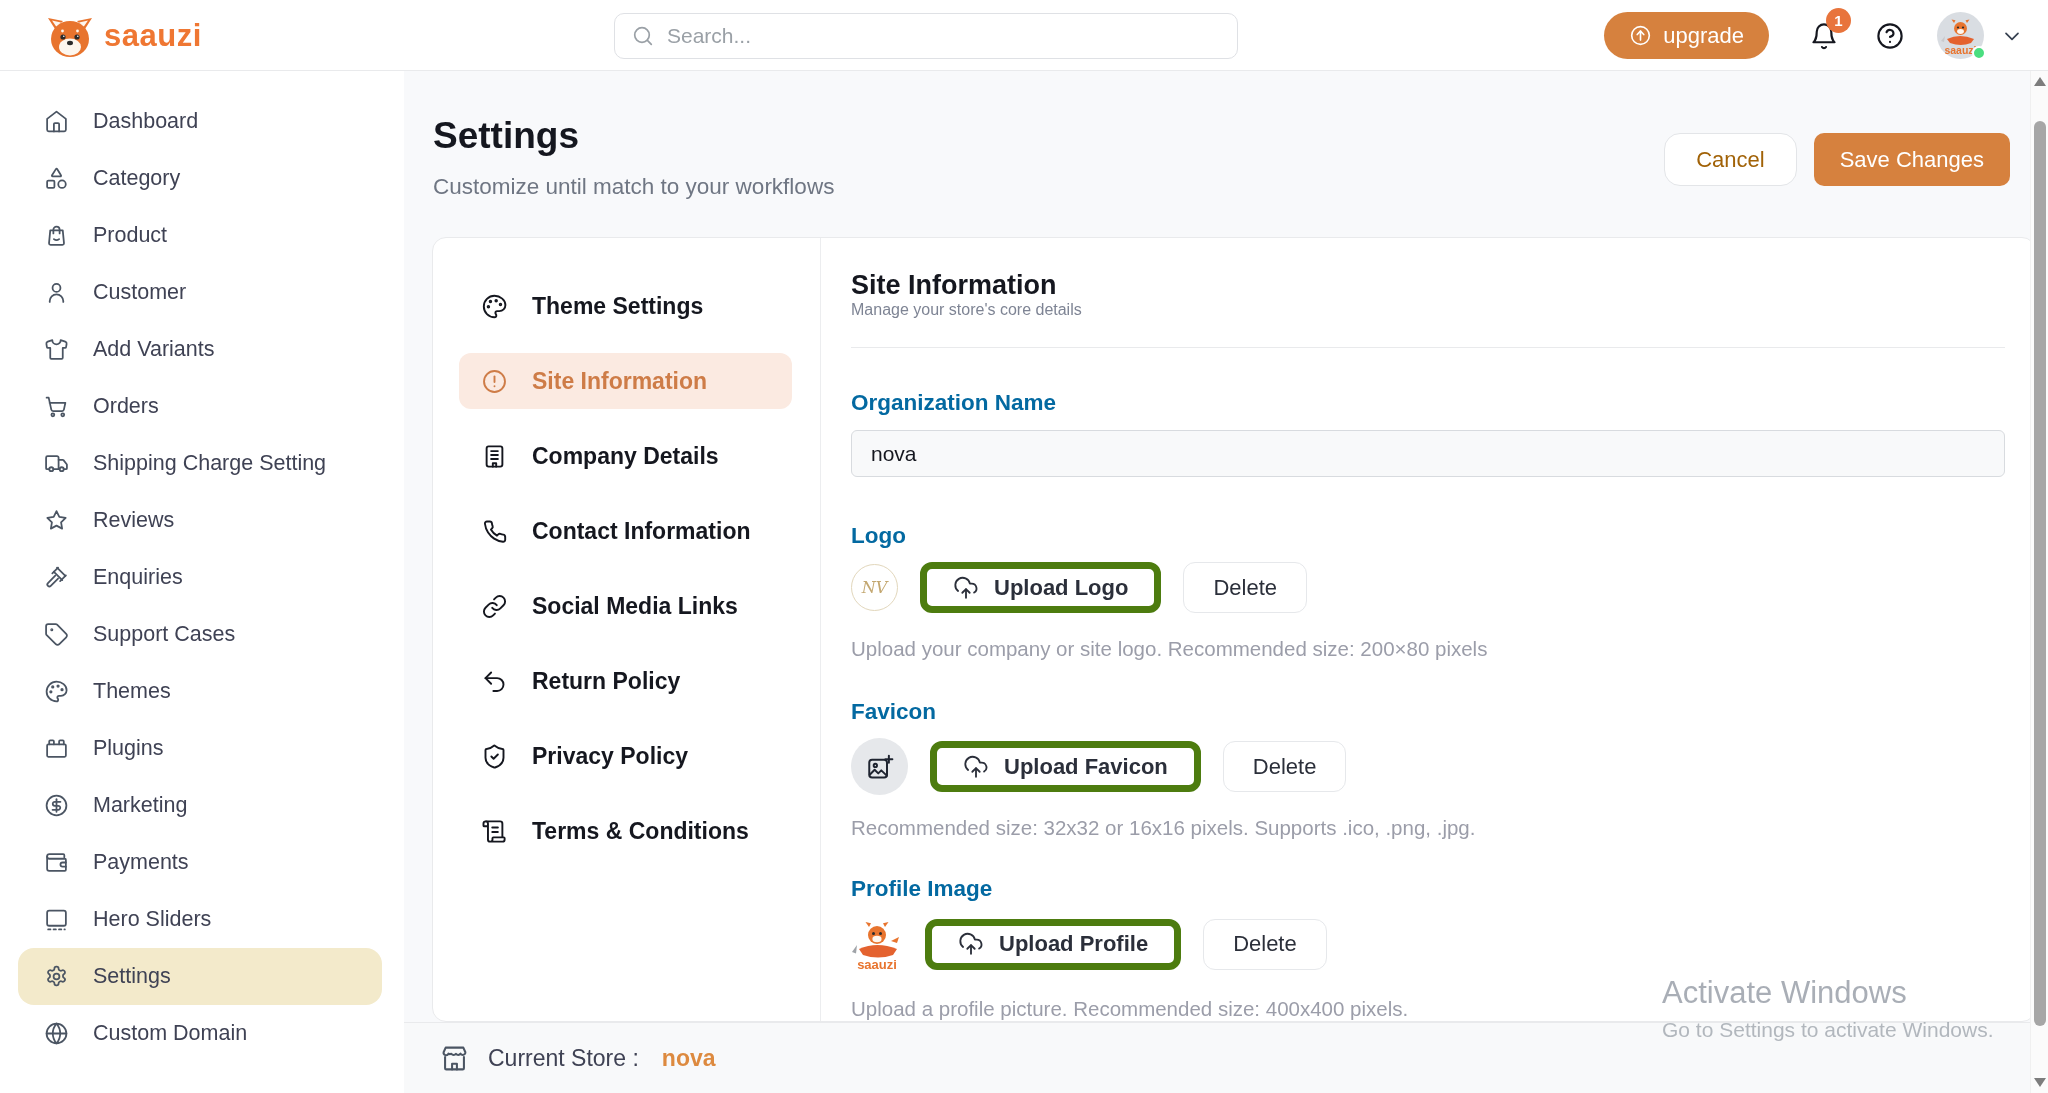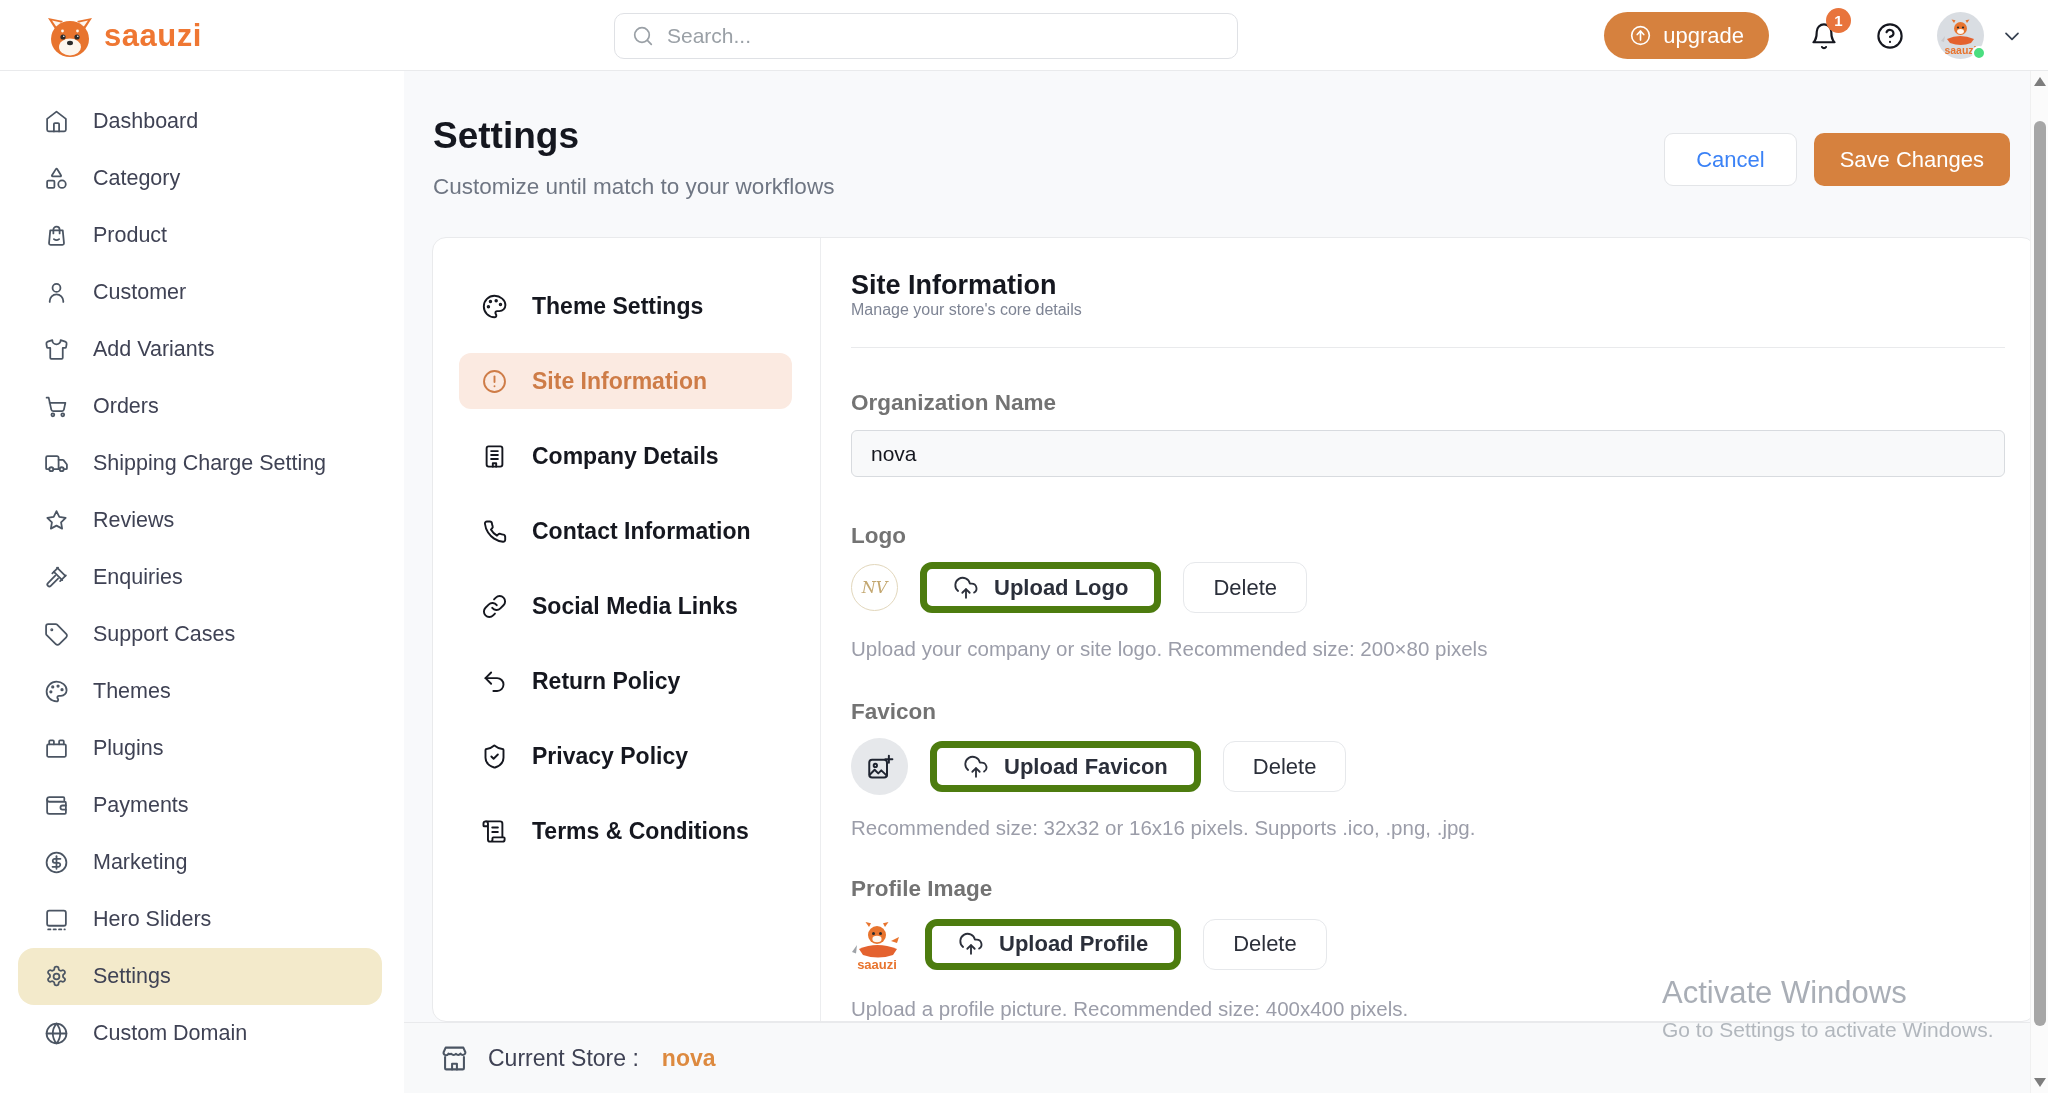--- a/index.html
+++ b/index.html
@@ -56,39 +56,39 @@
   .sb-down { bottom:6px; border-top:9px solid #7D7D7D; }
   .sb-thumb { position:absolute; top:50px; left:3px; width:12px; height:905px;
               background:#A6A6A6; border-radius:6px; cursor:grab; }
 
   
   .main { position:absolute; top:71px; left:404px; right:0; bottom:0; background:#F8F9FB; }
   .page-title { position:absolute; left:29px; top:44px; font-size:37px; font-weight:700; color:#15171F; }
   .page-sub { position:absolute; left:29px; top:103px; font-size:22.5px; color:#6F7683; }
   .head-actions { position:absolute; right:38px; top:62px; display:flex; gap:17px; }
   .btn-cancel { height:53px; padding:0 31px; background:#fff; border:1px solid #E3E5E8;
-                border-radius:9px; font-size:22px; color:#3b82f6; font-family:inherit; cursor:pointer; }
+                border-radius:16px; font-size:22px; color:#a16207; font-family:inherit; cursor:pointer; }
   .btn-save { height:53px; padding:0 26px; background:#D6813E; border:none; border-radius:10px;
               font-size:22px; color:#fff; font-family:inherit; cursor:pointer; }
 
   
   .card { position:absolute; left:28px; right:12px; top:166px; height:785px; background:#fff;
           border:1px solid #E9EAEC; border-radius:14px; display:flex; overflow:hidden; }
   .tabs-col { width:388px; flex:none; padding:40px 28px 0 26px; border-right:1px solid #ECEDEF; }
   .tab-item { display:flex; align-items:center; gap:24px; height:56px; padding-left:22px;
               border-radius:12px; margin-bottom:19px; font-size:23px; font-weight:700;
               color:#15171F; cursor:pointer; }
   .tab-item .icon { width:27px; height:27px; }
   .tab-item.active { background:#FBEAE1; color:#CE7C47; }
 
   .content-col { flex:1; padding:32px 30px 0 30px; overflow:hidden; }
   .panel-title { font-size:27px; font-weight:700; color:#15171F; }
   .panel-sub { font-size:16px; color:#7E8494; }
   .divider { height:1px; background:#E9EAEC; margin-top:28px; }
-  .field-label { font-size:22.5px; font-weight:700; color:#737373; }
+  .field-label { font-size:22.5px; font-weight:700; color:#0369a1; }
   .mt-org { margin-top:42px; }
   .text-input { display:block; width:100%; height:47px; margin-top:14px; background:#F8F9FA;
                 border:1px solid #D8DBDF; border-radius:6px; font-size:21px; color:#15171F;
                 padding:0 19px; font-family:inherit; }
   .mt-logo { margin-top:46px; }
   .upload-row { display:flex; align-items:center; gap:22px; margin-top:13px; }
   .btn-upload { height:51px; padding:0 26px; background:#fff; border:7px solid #4d7c0f;
                 border-radius:12px; font-size:22px; font-weight:600; color:#2B2F3A;
                 font-family:inherit; display:flex; align-items:center; gap:15px; cursor:pointer; }
   .btn-upload .icon { width:26px; height:26px; color:#2B2F3A; }
@@ -324,36 +324,36 @@
             <rect x="3" y="8" width="18" height="12" rx="1.2"></rect>
             <path d="M9.5 8V5.2a1 1 0 0 0-1-1H6a1 1 0 0 0-1 1V8"></path>
             <path d="M19 8V5.2a1 1 0 0 0-1-1h-2.5a1 1 0 0 0-1 1V8"></path>
           </svg>
         </span>
     <span class="side-label">Plugins</span>
   </div>
       <div class="side-item">
     <span class="icon side-icon">
           <svg viewBox="0 0 24 24" fill="none" stroke="currentColor" stroke-width="1.7" stroke-linecap="round" stroke-linejoin="round">
+            <circle cx="12" cy="12" r="9.5"></circle>
+            <path d="M15.8 8.5H10.3a1.9 1.9 0 1 0 0 3.8h3.4a1.9 1.9 0 1 1 0 3.8H8.2"></path>
+            <path d="M12 18V6"></path>
+          </svg>
+        </span>
+    <span class="side-label">Marketing</span>
+  </div>
+      <div class="side-item">
+    <span class="icon side-icon">
+          <svg viewBox="0 0 24 24" fill="none" stroke="currentColor" stroke-width="1.7" stroke-linecap="round" stroke-linejoin="round">
             <path d="M19.5 7V5a1 1 0 0 0-1-1H5.2a2.2 2.2 0 0 0 0 4.4H20a1 1 0 0 1 1 1V12"></path>
             <path d="M3 6.2V18a2 2 0 0 0 2 2h15a1 1 0 0 0 1-1v-3"></path>
             <path d="M21 12v4h-3.2a2 2 0 0 1 0-4Z"></path>
           </svg>
         </span>
     <span class="side-label">Payments</span>
-  </div>
-      <div class="side-item">
-    <span class="icon side-icon">
-          <svg viewBox="0 0 24 24" fill="none" stroke="currentColor" stroke-width="1.7" stroke-linecap="round" stroke-linejoin="round">
-            <circle cx="12" cy="12" r="9.5"></circle>
-            <path d="M15.8 8.5H10.3a1.9 1.9 0 1 0 0 3.8h3.4a1.9 1.9 0 1 1 0 3.8H8.2"></path>
-            <path d="M12 18V6"></path>
-          </svg>
-        </span>
-    <span class="side-label">Marketing</span>
   </div>
       <div class="side-item">
     <span class="icon side-icon">
           <svg viewBox="0 0 24 24" fill="none" stroke="currentColor" stroke-width="1.7" stroke-linecap="round" stroke-linejoin="round">
             <rect x="3" y="3.5" width="18" height="14.5" rx="2"></rect>
             <path d="M4 21.5h16" stroke-dasharray="2.2 3"></path>
           </svg>
         </span>
     <span class="side-label">Hero Sliders</span>
   </div>

